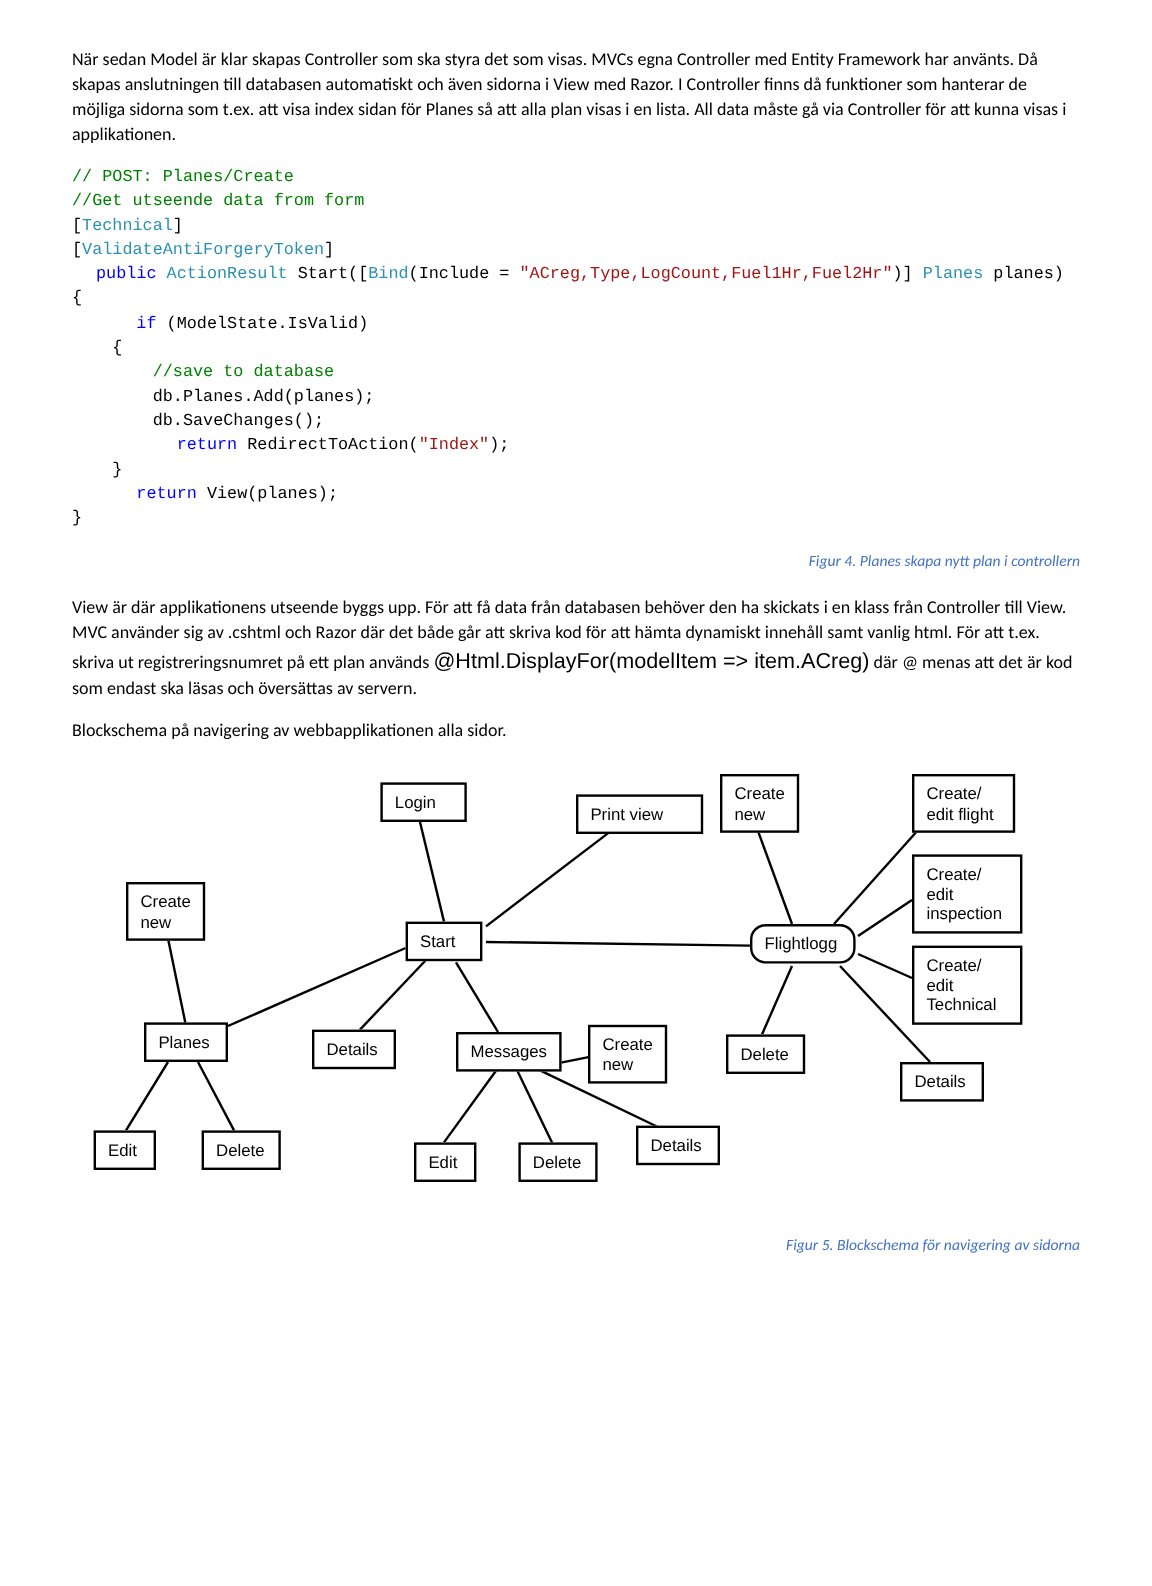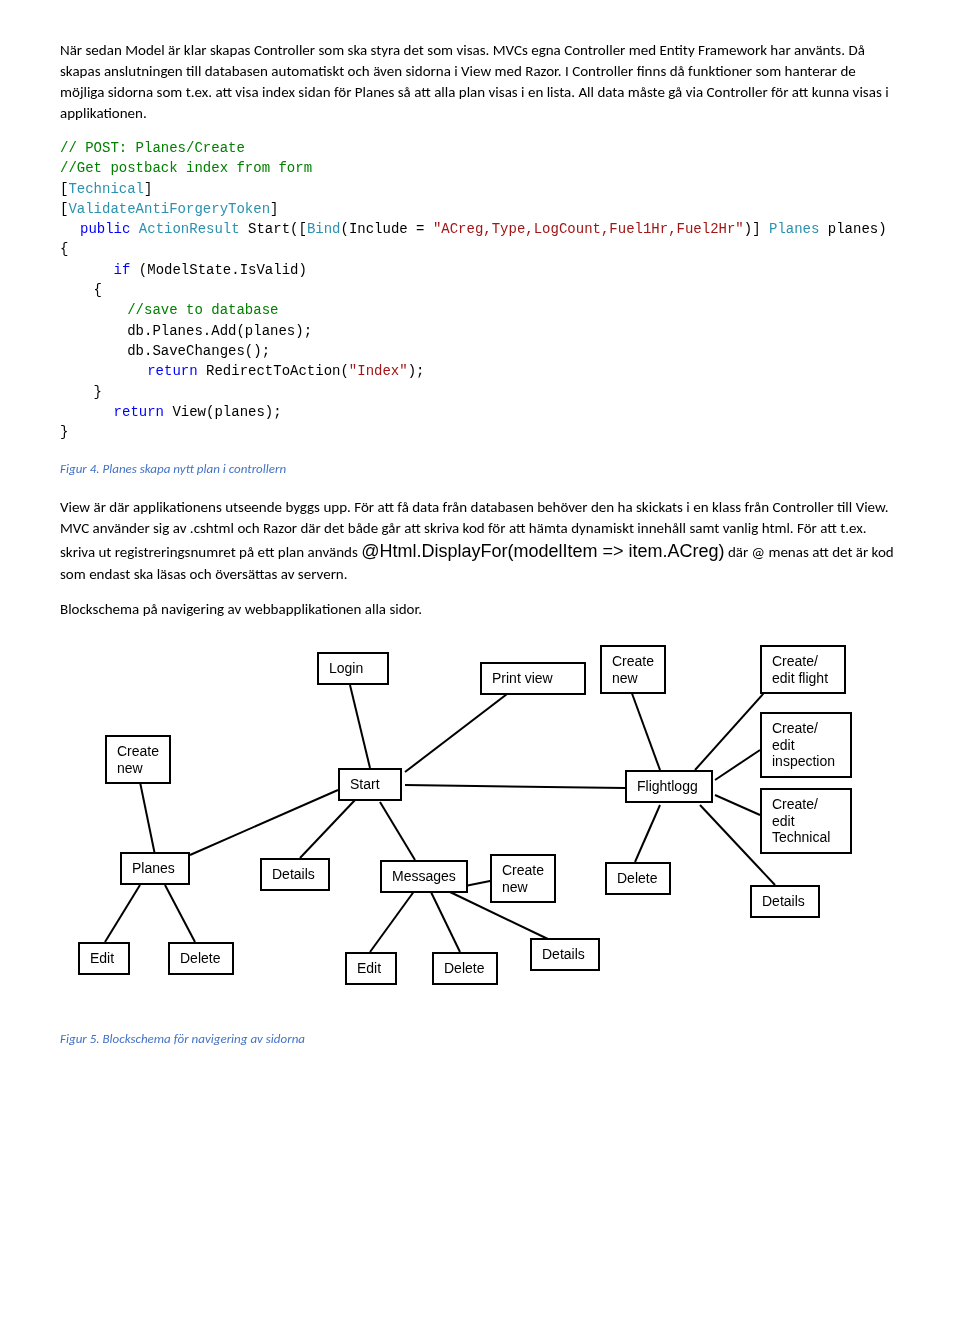--- a/index.html
+++ b/index.html
@@ -23,20 +23,21 @@
   .c-green { color: #008000; }
   .c-blue  { color: #0000ff; margin-left: 20px; }
   .c-teal  { color: #2b91af; }
   .c-red   { color: #a31515; }
   .c-black { color: #000; }
   .caption {
     font-style: italic;
     color: #4472c4;
     font-size: 13px;
     margin: 6px 0 18px 0;
+    text-align: right;
   }
   .mono-inline {
     font-family: Liberation Sans, sans-serif;
     font-size: 18px;
   }
   .diagram-wrap {
     position: relative;
     width: 820px;
     height: 380px;
     margin: 20px 0 10px 0;
@@ -63,21 +64,21 @@
     stroke-width: 2;
     fill: none;
   }
 </style>
 </head>
 <body>
 
 <p class="body-text">När sedan Model är klar skapas Controller som ska styra det som visas. MVCs egna Controller med Entity Framework har använts. Då skapas anslutningen till databasen automatiskt och även sidorna i View med Razor. I Controller finns då funktioner som hanterar de möjliga sidorna som t.ex. att visa index sidan för Planes så att alla plan visas i en lista. All data måste gå via Controller för att kunna visas i applikationen.</p>
 
 <div class="code-block"><span class="c-green">// POST: Planes/Create</span>
-<span class="c-green">//Get postback index from form</span>
+<span class="c-green">//Get utseende data from form</span>
 <span class="c-black">[</span><span class="c-teal">Technical</span><span class="c-black">]</span>
 <span class="c-black">[</span><span class="c-teal">ValidateAntiForgeryToken</span><span class="c-black">]</span>
 <span class="c-blue">public</span><span class="c-black"> </span><span class="c-teal">ActionResult</span><span class="c-black"> Start([</span><span class="c-teal">Bind</span><span class="c-black">(Include = </span><span class="c-red">"ACreg,Type,LogCount,Fuel1Hr,Fuel2Hr"</span><span class="c-black">)] </span><span class="c-teal">Planes</span><span class="c-black"> planes)</span>
 <span class="c-black">{</span>
 <span class="c-blue">    if</span><span class="c-black"> (ModelState.IsValid)</span>
 <span class="c-black">    {</span>
 <span class="c-green">        //save to database</span>
 <span class="c-black">        db.Planes.Add(planes);</span>
 <span class="c-black">        db.SaveChanges();</span>
 <span class="c-blue">        return</span><span class="c-black"> RedirectToAction(</span><span class="c-red">"Index"</span><span class="c-black">);</span>
@@ -128,21 +129,21 @@
   <div class="dnode" style="left:257px; top:12px; width:72px;">Login</div>
   <div class="dnode" style="left:420px; top:22px; width:106px;">Print view</div>
   <div class="dnode" style="left:540px; top:5px; width:66px; white-space:pre-line;">Create
 new</div>
   <div class="dnode" style="left:700px; top:5px; width:86px; white-space:pre-line;">Create/
 edit flight</div>
 
   <div class="dnode" style="left:45px; top:95px; width:66px; white-space:pre-line;">Create
 new</div>
   <div class="dnode" style="left:278px; top:128px; width:64px;">Start</div>
-  <div class="dnode" style="left:565px; top:130px; width:88px;">Flightlogg</div>
+  <div class="dnode" style="left:565px; top:130px; width:88px;border-radius:13px;">Flightlogg</div>
   <div class="dnode" style="left:700px; top:72px; width:92px; white-space:pre-line;">Create/
 edit
 inspection</div>
   <div class="dnode" style="left:700px; top:148px; width:92px; white-space:pre-line;">Create/
 edit
 Technical</div>
 
   <div class="dnode" style="left:60px; top:212px; width:70px;">Planes</div>
   <div class="dnode" style="left:200px; top:218px; width:70px;">Details</div>
   <div class="dnode" style="left:320px; top:220px; width:88px;">Messages</div>

